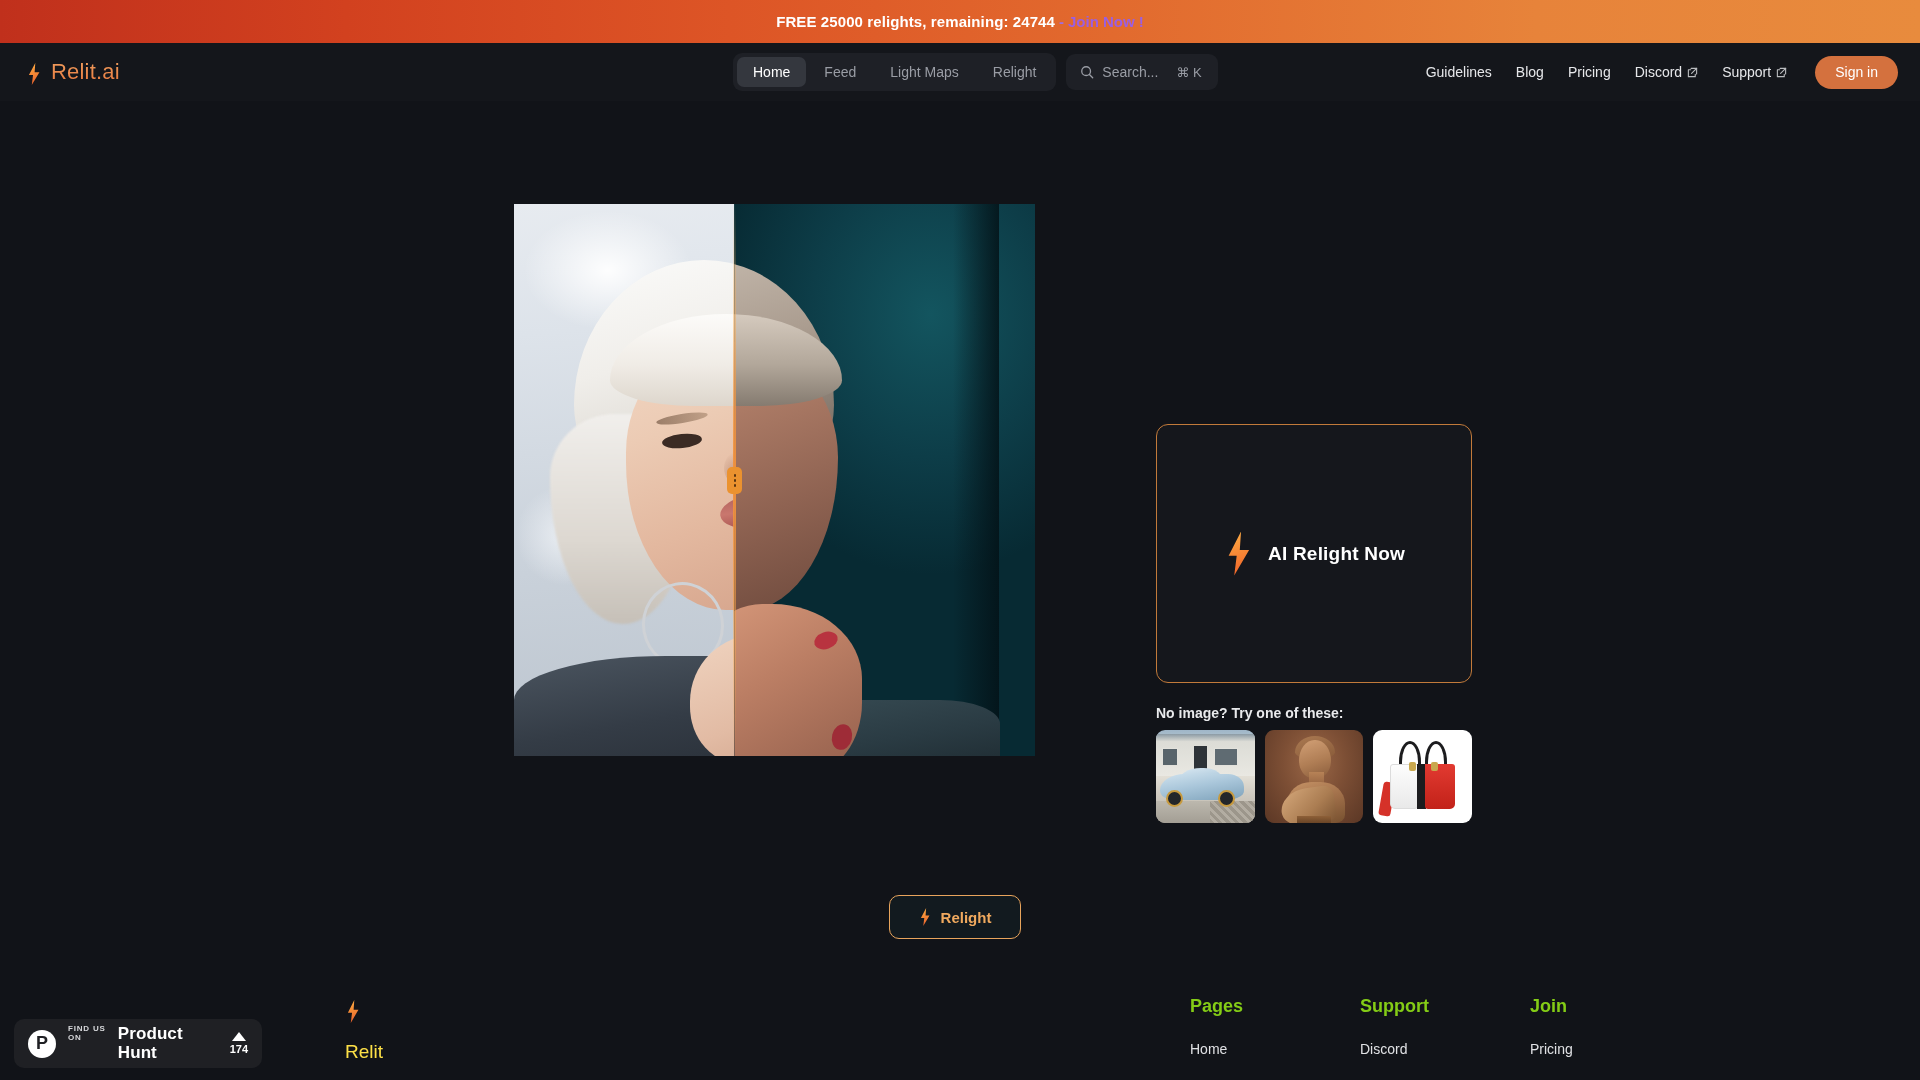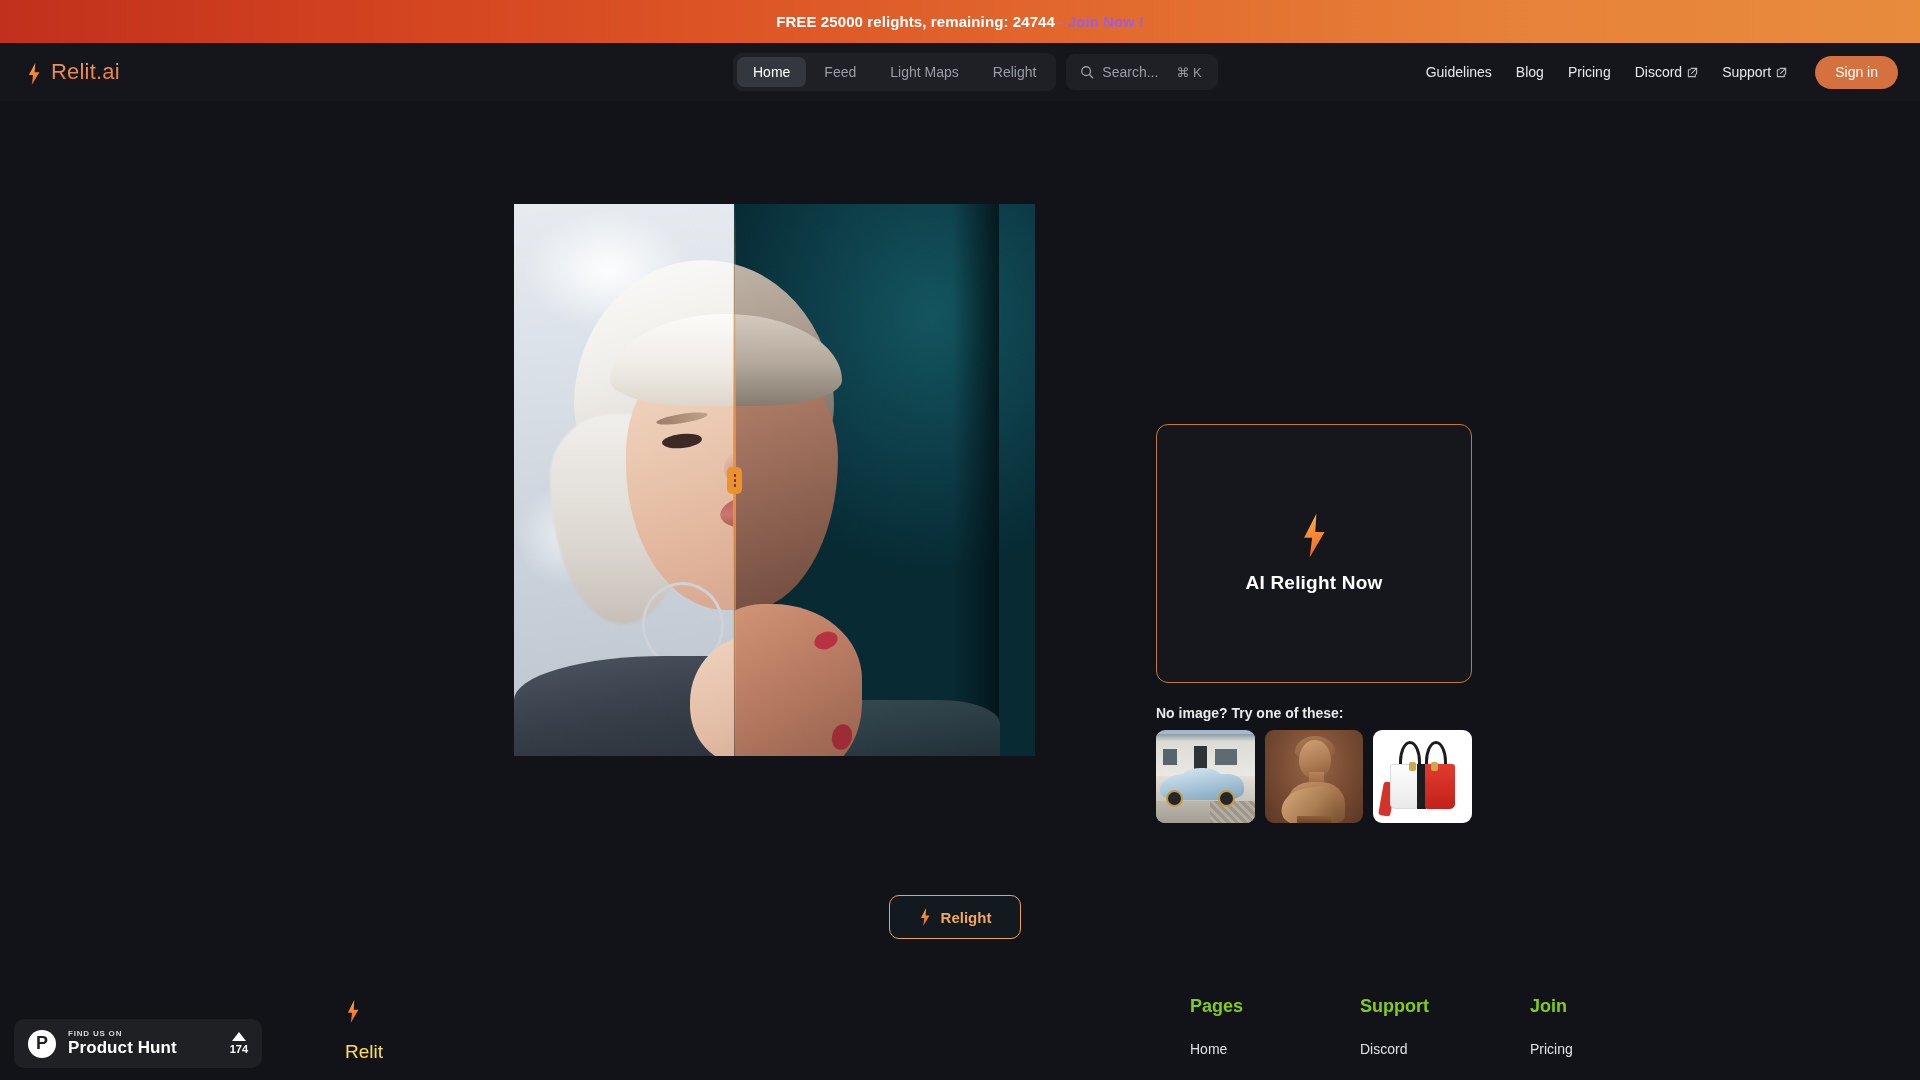--- a/index.html
+++ b/index.html
@@ -445,21 +445,21 @@
   .upload-panel {
     position: absolute;
     left: 1156px;
     top: 323px;
     width: 316px;
     height: 259px;
     border: 1px solid #c27a3a;
     border-radius: 12px;
     background: #15171c;
     display: flex;
-    flex-direction: column;
+    flex-direction: row;
     align-items: center;
     justify-content: center;
     gap: 14px;
     cursor: pointer;
   }
   .upload-bolt {
     width: 31px; height: 44px;
     background: linear-gradient(160deg, #ffb347 0%, #f78b37 45%, #ef5a26 100%);
     clip-path: polygon(58% 0%, 18% 55%, 44% 55%, 36% 100%, 84% 42%, 54% 42%);
   }
@@ -685,21 +685,21 @@
     background: #ffffff;
     display: flex;
     align-items: center;
     justify-content: center;
     font-size: 18px;
     font-weight: 700;
     color: #1f2024;
     font-family: "Liberation Sans", sans-serif;
     flex: 0 0 auto;
   }
-  .ph-textwrap { display: flex; flex-direction: column; line-height: 1.08; flex: 1 1 auto; }
+  .ph-textwrap { display: flex; flex-direction: row; line-height: 1.08; flex: 1 1 auto; }
   .ph-top {
     font-size: 8px;
     font-weight: 700;
     letter-spacing: 0.8px;
     color: #d6d7da;
   }
   .ph-name {
     font-size: 17px;
     font-weight: 700;
     color: #ffffff;

